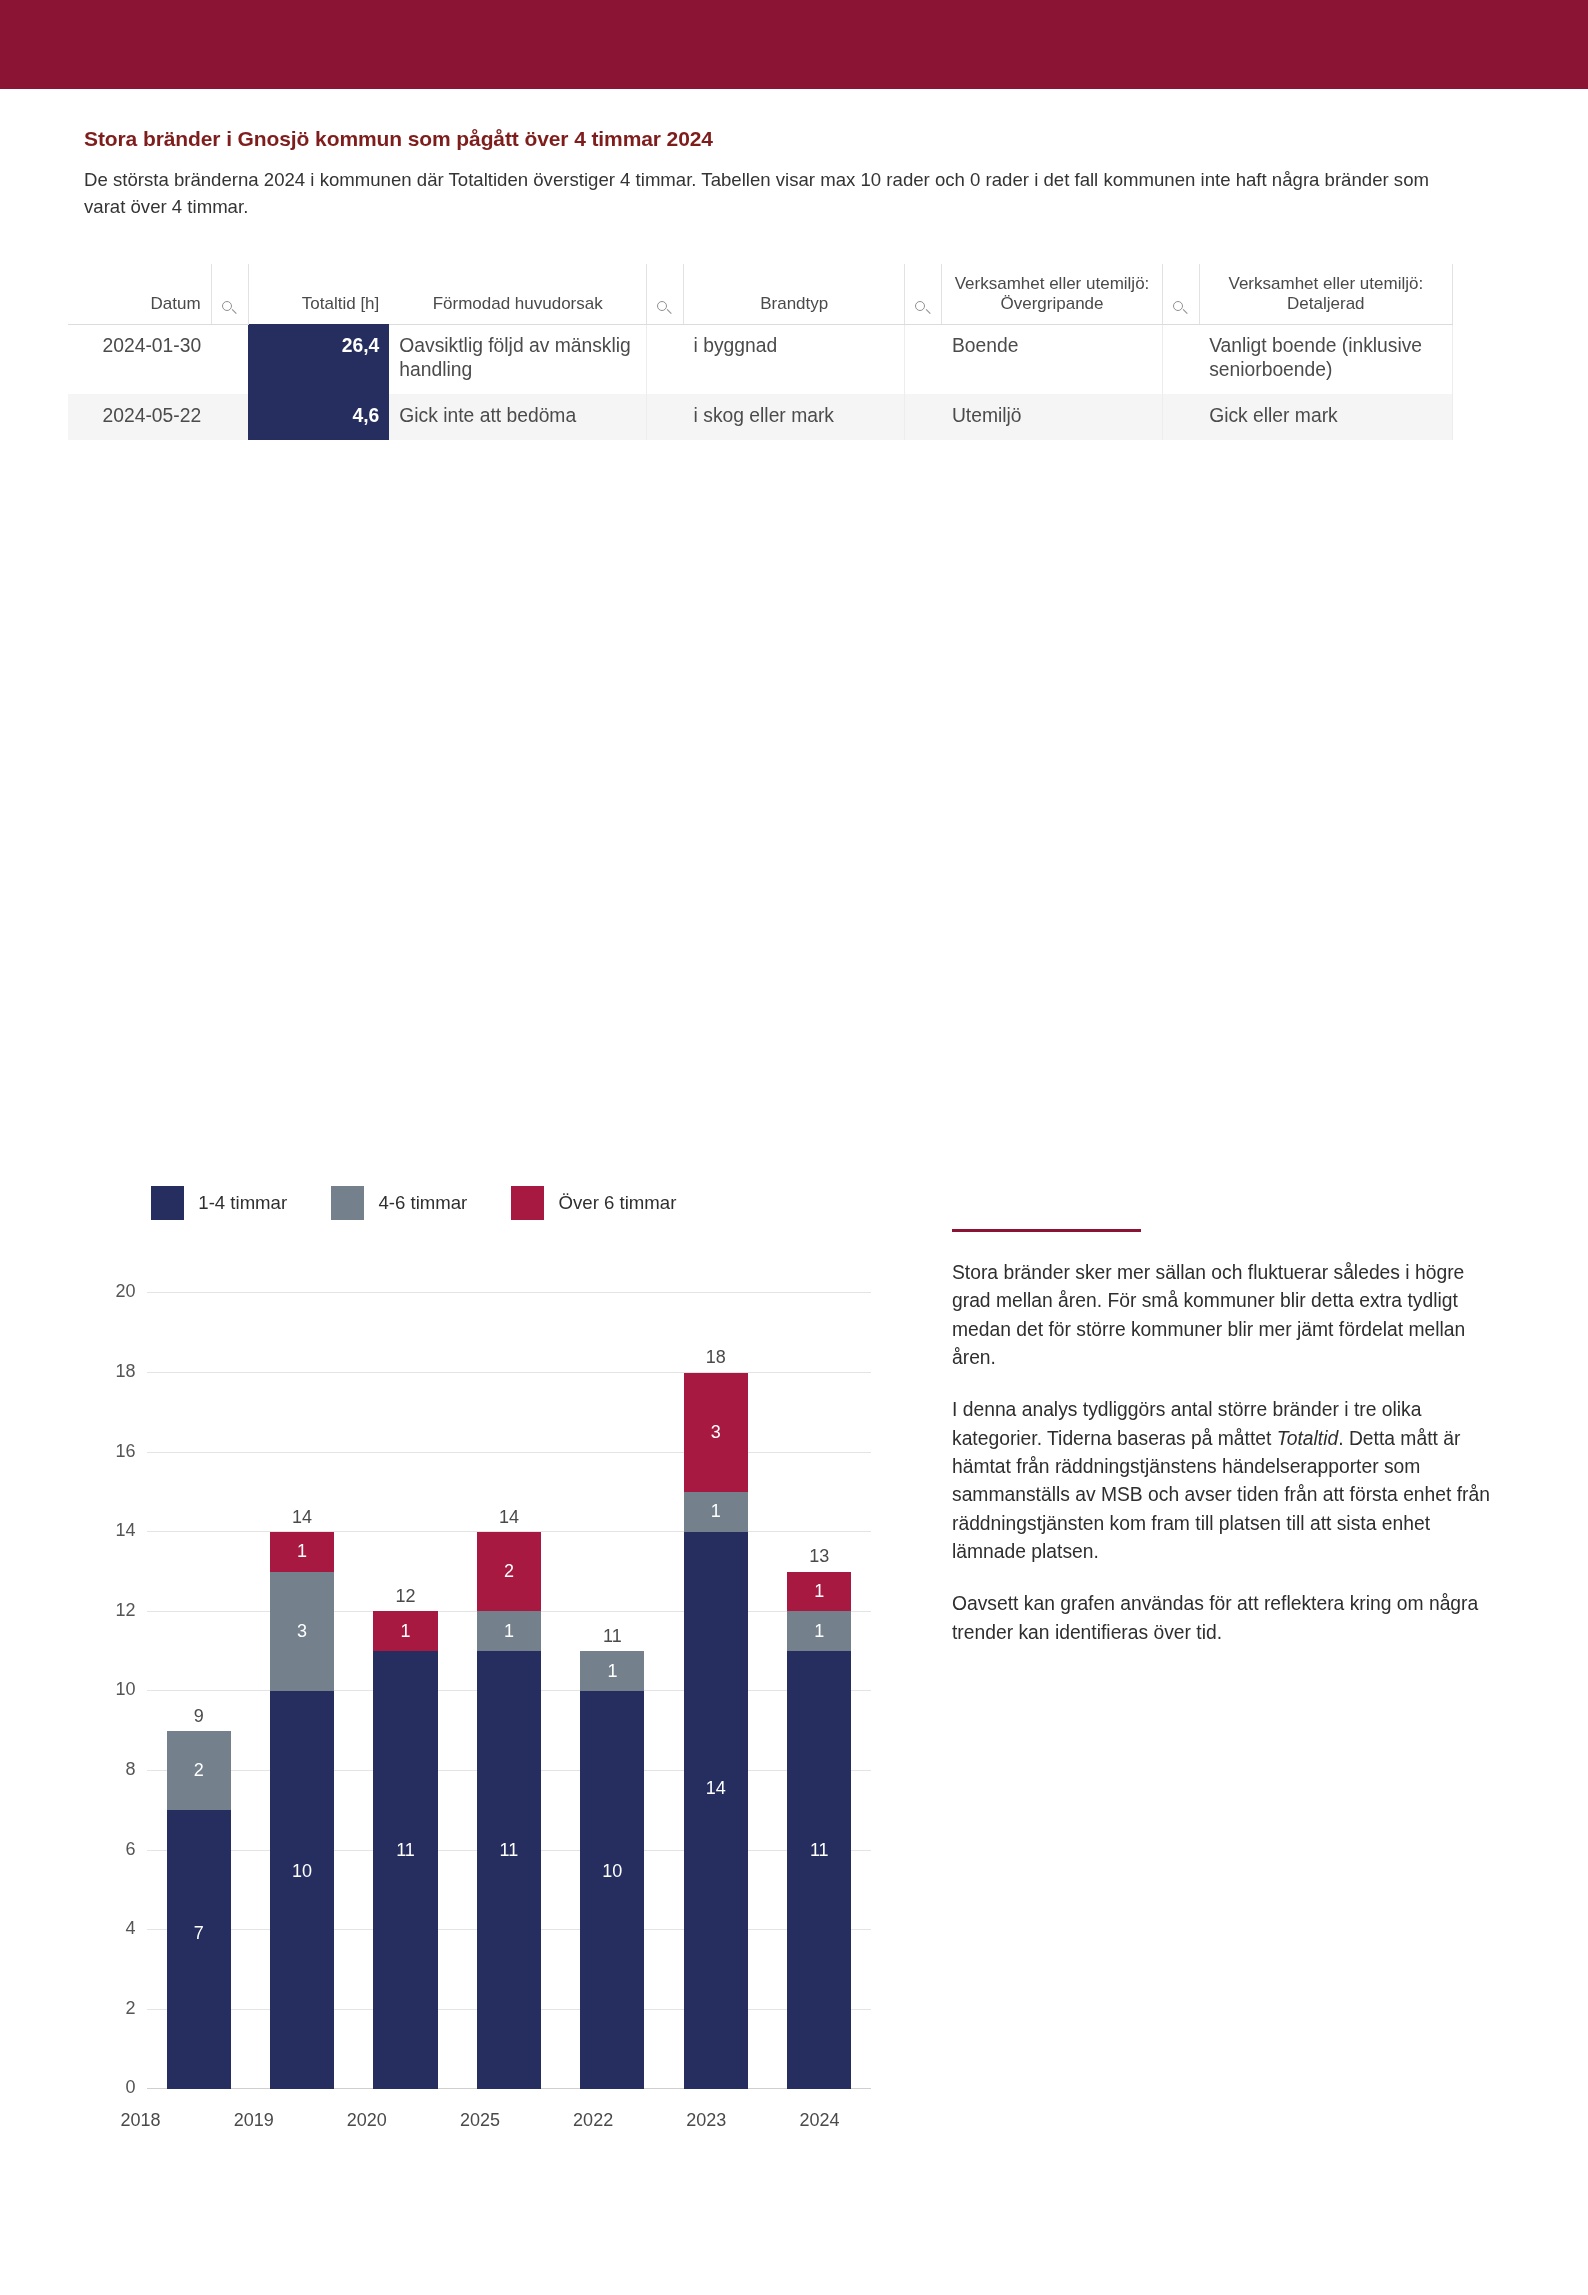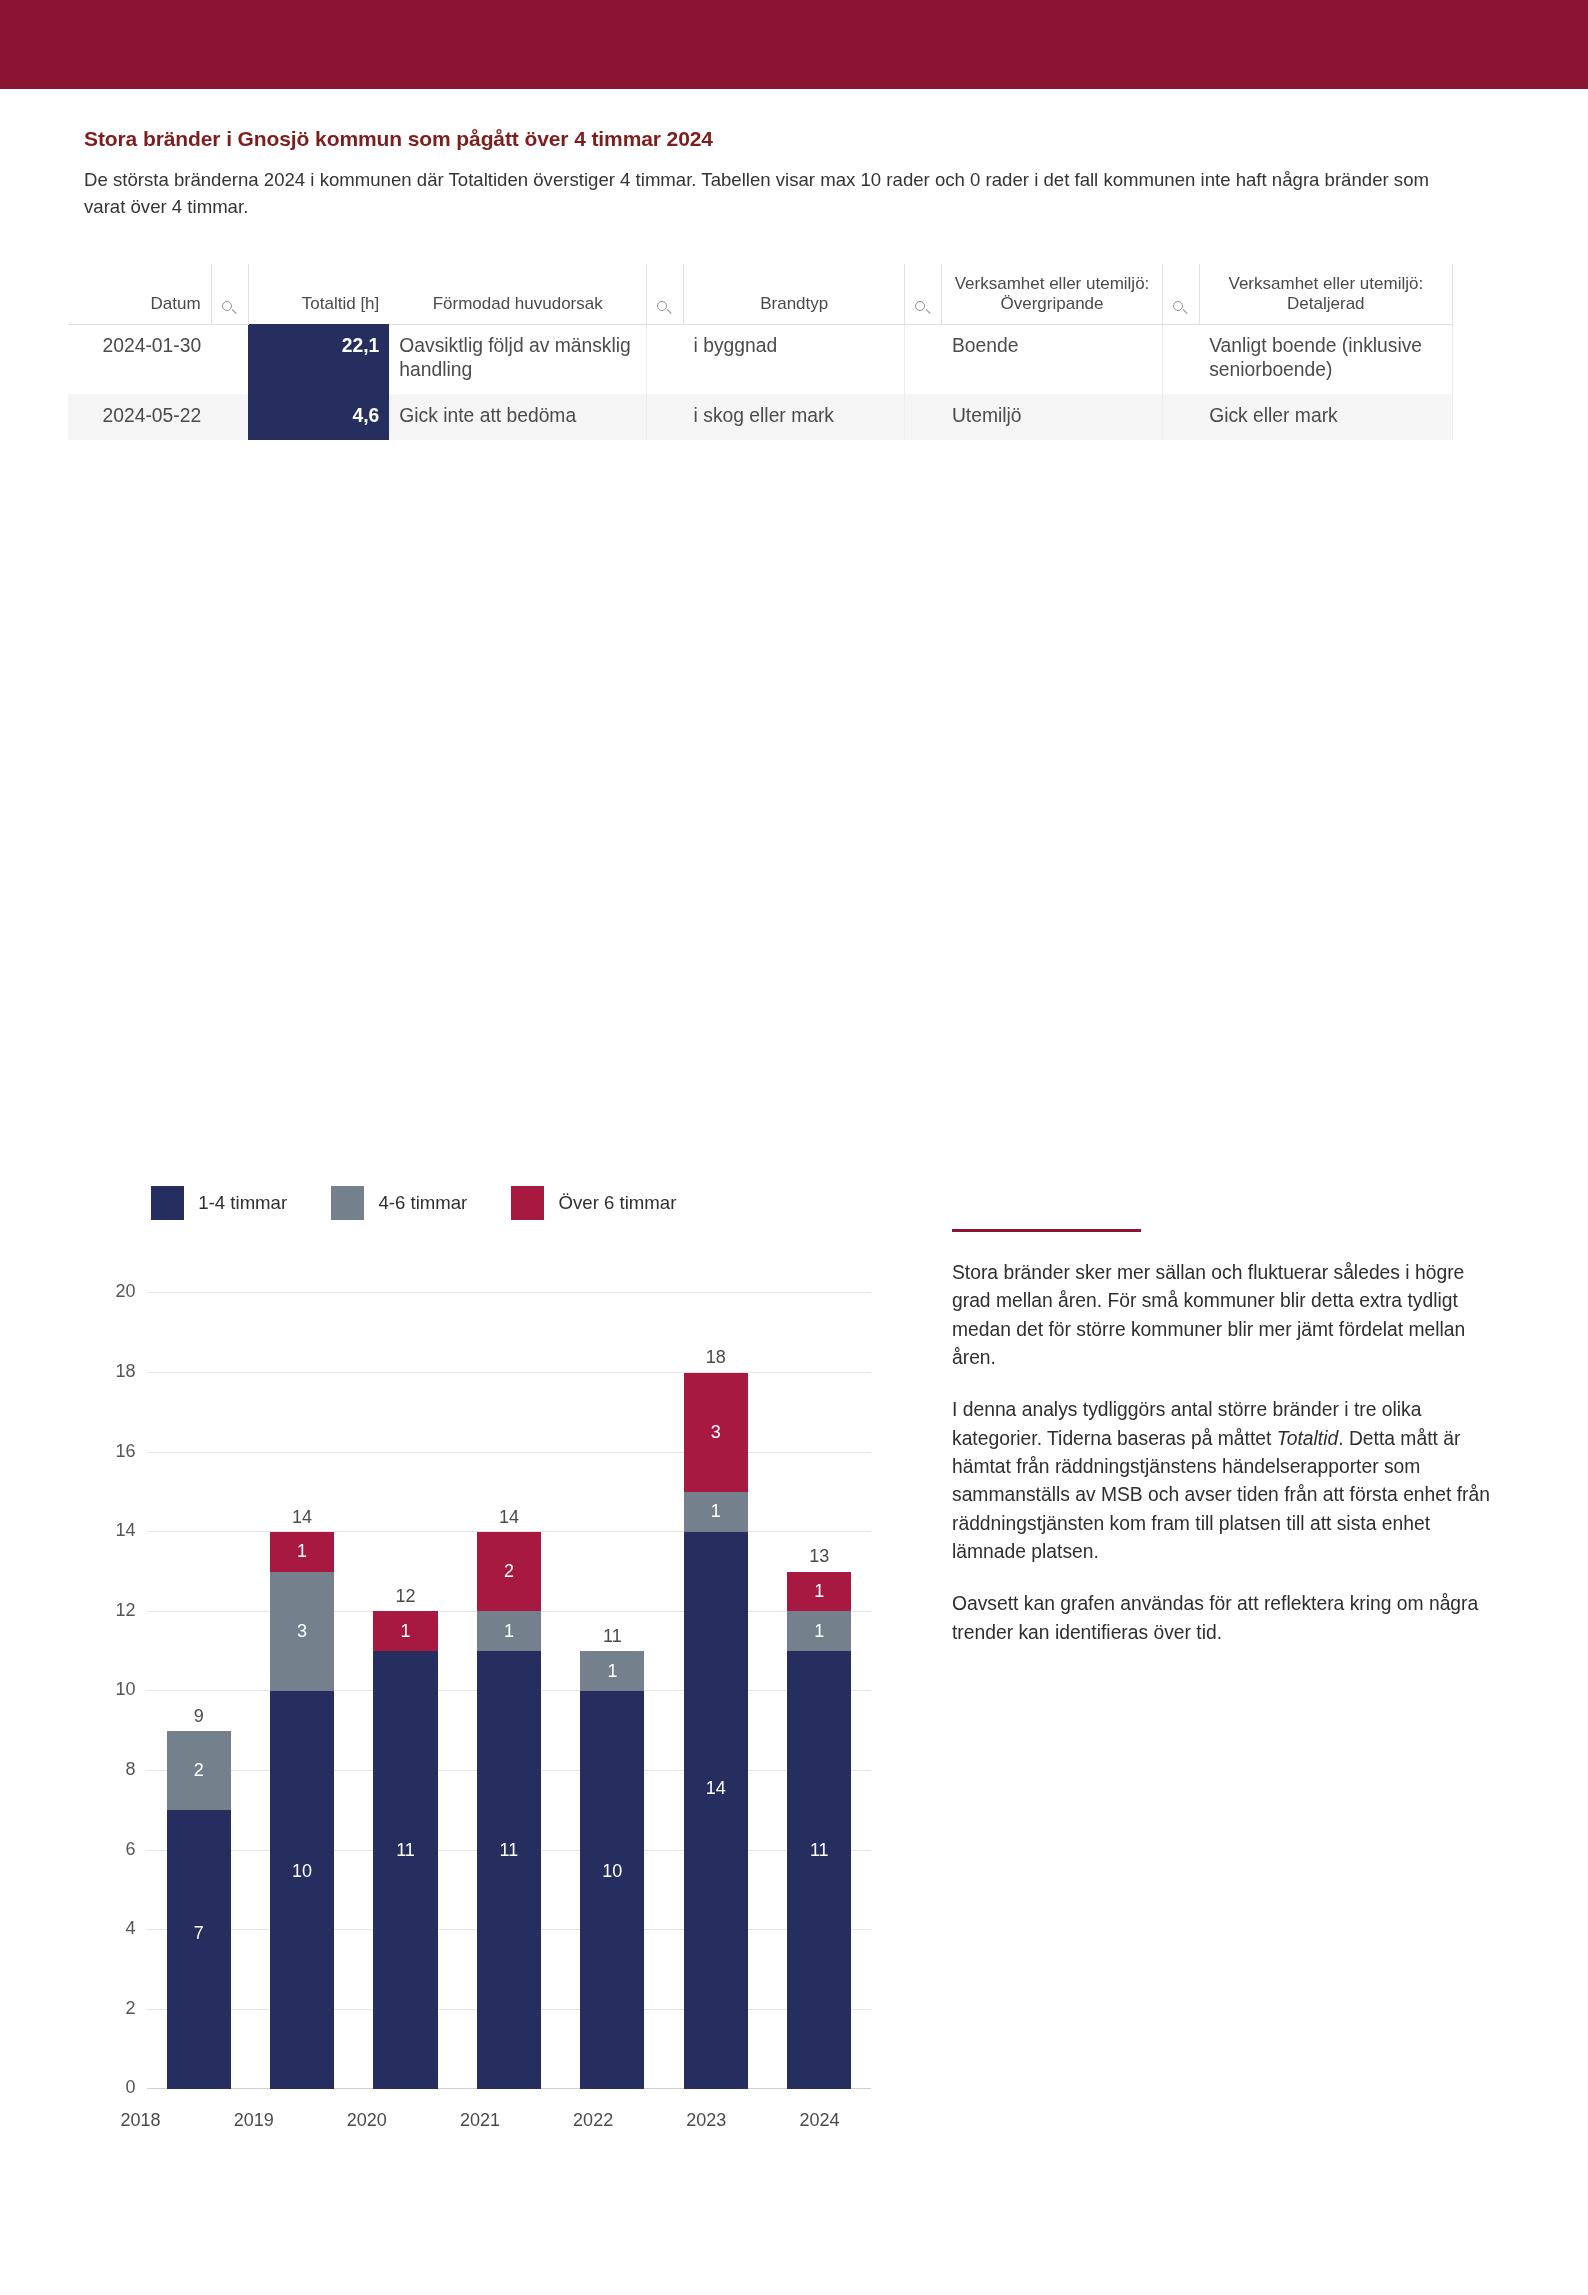--- a/index.html
+++ b/index.html
@@ -156,21 +156,21 @@
       <th class="icocol">
         <span class="sicon"><i></i><b></b></span>
       </th>
       <th>Verksamhet eller utemiljö: Detaljerad</th>
     </tr>
   </thead>
   <tbody>
     <tr>
       <td class="date">2024-01-30</td>
       <td class="icocell"></td>
-      <td class="bar">22,1</td>
+      <td class="bar">26,4</td>
       <td>Oavsiktlig följd av mänsklig handling</td>
       <td class="icocell"></td>
       <td>i byggnad</td>
       <td class="icocell"></td>
       <td>Boende</td>
       <td class="icocell"></td>
       <td>Vanligt boende (inklusive seniorboende)</td>
     </tr>
     <tr class="alt">
       <td class="date">2024-05-22</td>
@@ -329,21 +329,21 @@
               <span>11</span>
             </div>
           </div>
         </div>
       </div>
   </div>
   <div class="xlab" id="xlabels">
       <div>2018</div>
       <div>2019</div>
       <div>2020</div>
-      <div>2021</div>
+      <div>2025</div>
       <div>2022</div>
       <div>2023</div>
       <div>2024</div>
     </div>
 </div>
 
 <div class="side">
   <div class="side-rule"></div>
   <p>Stora bränder sker mer sällan och fluktuerar således i högre grad mellan åren. För små kommuner blir detta extra tydligt medan det för större kommuner blir mer jämt fördelat mellan åren.</p>
   <p><span>I denna analys tydliggörs antal större bränder i tre olika kategorier. Tiderna baseras på måttet </span><em>Totaltid</em><span>. Detta mått är hämtat från räddningstjänstens händelserapporter som sammanställs av MSB och avser tiden från att första enhet från räddningstjänsten kom fram till platsen till att sista enhet lämnade platsen.</span></p>

